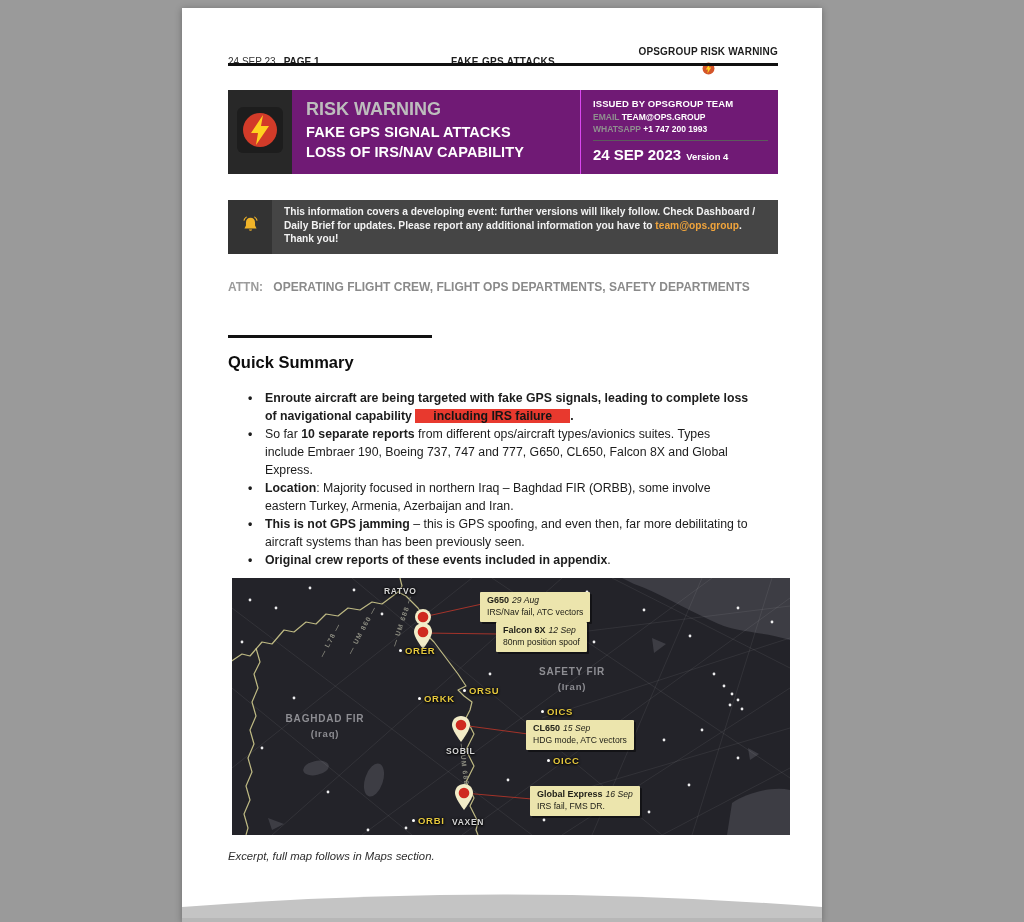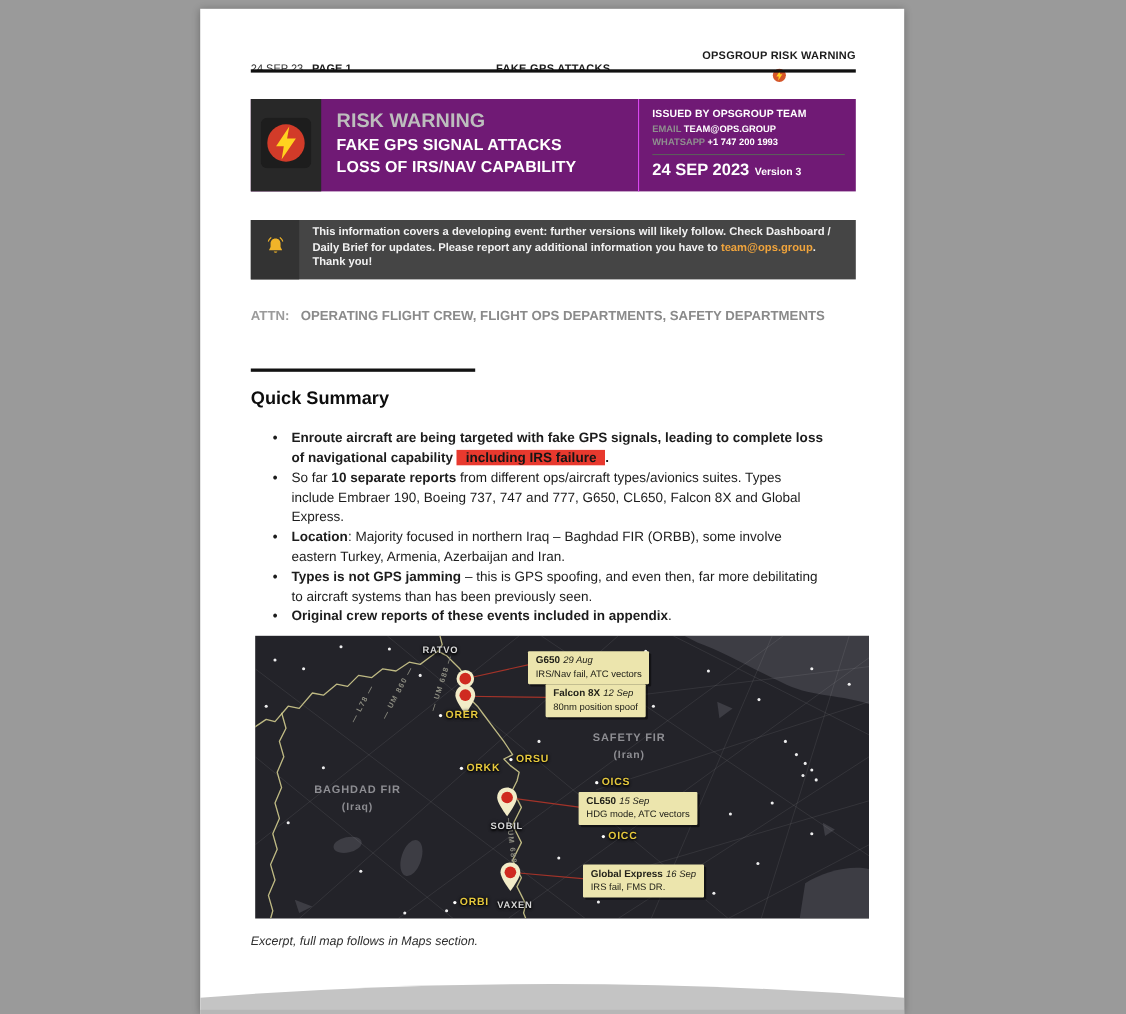--- a/index.html
+++ b/index.html
@@ -29,21 +29,21 @@
   .b-val { color: #ffffff; }
   .b-divider { height: 1px; background: #5c5c5c; margin: 6px 0 5px 0; }
   .b-date { font-size: 15px; font-weight: 700; color: #fff; }
   .b-ver { font-size: 9.5px; margin-left: 5px; }
 
   
   .notice { position: absolute; left: 46px; top: 192px; width: 550px; height: 54px; background: #454545; display: flex; }
   .notice-icon-box { width: 44px; background: #333333; display: flex; align-items: center; justify-content: center; }
   .notice-text { flex: 1; padding: 5px 8px 0 12px; font-size: 10.2px; line-height: 13.5px; font-weight: 700; color: #f2f2f2; }
   .link { color: #f0a43c; }
-  .hl { background: #e8392e; color: #151515; padding: 0 8px; }
+  .hl { background: #e8392e; color: #151515; padding: 0 18px; }
   .bold { font-weight: 700; }
 
   
   .recipients { position: absolute; left: 46px; top: 270px; width: 550px; font-size: 12px; font-weight: 700; line-height: 18px; }
   .rcp-label { color: #9b9b9b; display: inline-block; width: 42px; }
   .to-value { color: #121212; }
   .attn-value { color: #8a8a8a; }
 
   .divider { position: absolute; left: 46px; top: 327px; width: 204px; height: 3px; background: #121212; }
   .qs-heading { position: absolute; left: 46px; top: 345px; font-size: 16.5px; font-weight: 700; color: #0d0d0d; }
@@ -118,21 +118,21 @@
         <div class="b-row">
           <span class="b-lab">EMAIL</span>
           <span class="b-val">TEAM@OPS.GROUP</span>
         </div>
         <div class="b-row">
           <span class="b-lab">WHATSAPP</span>
           <span class="b-val">+1 747 200 1993</span>
         </div>
         <div class="b-divider"></div>
         <div class="b-date">
-          <span>24 SEP 2023</span><span class="b-ver">Version 3</span>
+          <span>24 SEP 2023</span><span class="b-ver">Version 4</span>
         </div>
       </div>
     </div>
 
     <div class="notice">
       <div class="notice-icon-box">
         <span>
           <svg width="21" height="21" viewBox="0 0 24 24">
               <path d="M12 3.2c-3.1 0-5.2 2.3-5.2 5.4V12l-1.7 3.4h13.8L17.2 12V8.6c0-3.1-2.1-5.4-5.2-5.4z" fill="#f0b429"></path>
               <path d="M10.1 16.6a1.95 1.95 0 0 0 3.8 0z" fill="#f0b429"></path>
@@ -150,21 +150,21 @@
       </div>
     </div>
 
     <div class="divider"></div>
     <div class="qs-heading">Quick Summary</div>
 
     <ul class="bullets">
       <li><span class="bold">Enroute aircraft are being targeted with fake GPS signals, leading to complete loss of navigational capability </span><span class="bold hl">including IRS failure</span><span class="bold">.</span></li>
       <li><span>So far </span><span class="bold">10 separate reports</span><span> from different ops/aircraft types/avionics suites. Types include Embraer 190, Boeing 737, 747 and 777, G650, CL650, Falcon 8X and Global Express.</span></li>
       <li><span class="bold">Location</span><span>: Majority focused in northern Iraq – Baghdad FIR (ORBB), some involve eastern Turkey, Armenia, Azerbaijan and Iran.</span></li>
-      <li><span class="bold">Types is not GPS jamming</span><span> – this is GPS spoofing, and even then, far more debilitating to aircraft systems than has been previously seen.</span></li>
+      <li><span class="bold">This is not GPS jamming</span><span> – this is GPS spoofing, and even then, far more debilitating to aircraft systems than has been previously seen.</span></li>
       <li><span class="bold">Original crew reports of these events included in appendix</span><span>.</span></li>
     </ul>
 
     <div class="map">
       <svg class="map-svg" width="558" height="257" viewBox="0 0 558 257">
 
         <g fill="#3d3d44">
           <path d="M 390 0 L 558 0 L 558 62 C 525 52 505 56 478 42 C 452 30 425 14 402 6 Z"></path>
           <path d="M 495 257 L 500 225 C 515 215 540 208 558 212 L 558 257 Z"></path>
           <ellipse cx="142" cy="202" rx="9" ry="17" transform="rotate(18 142 202)"></ellipse>

